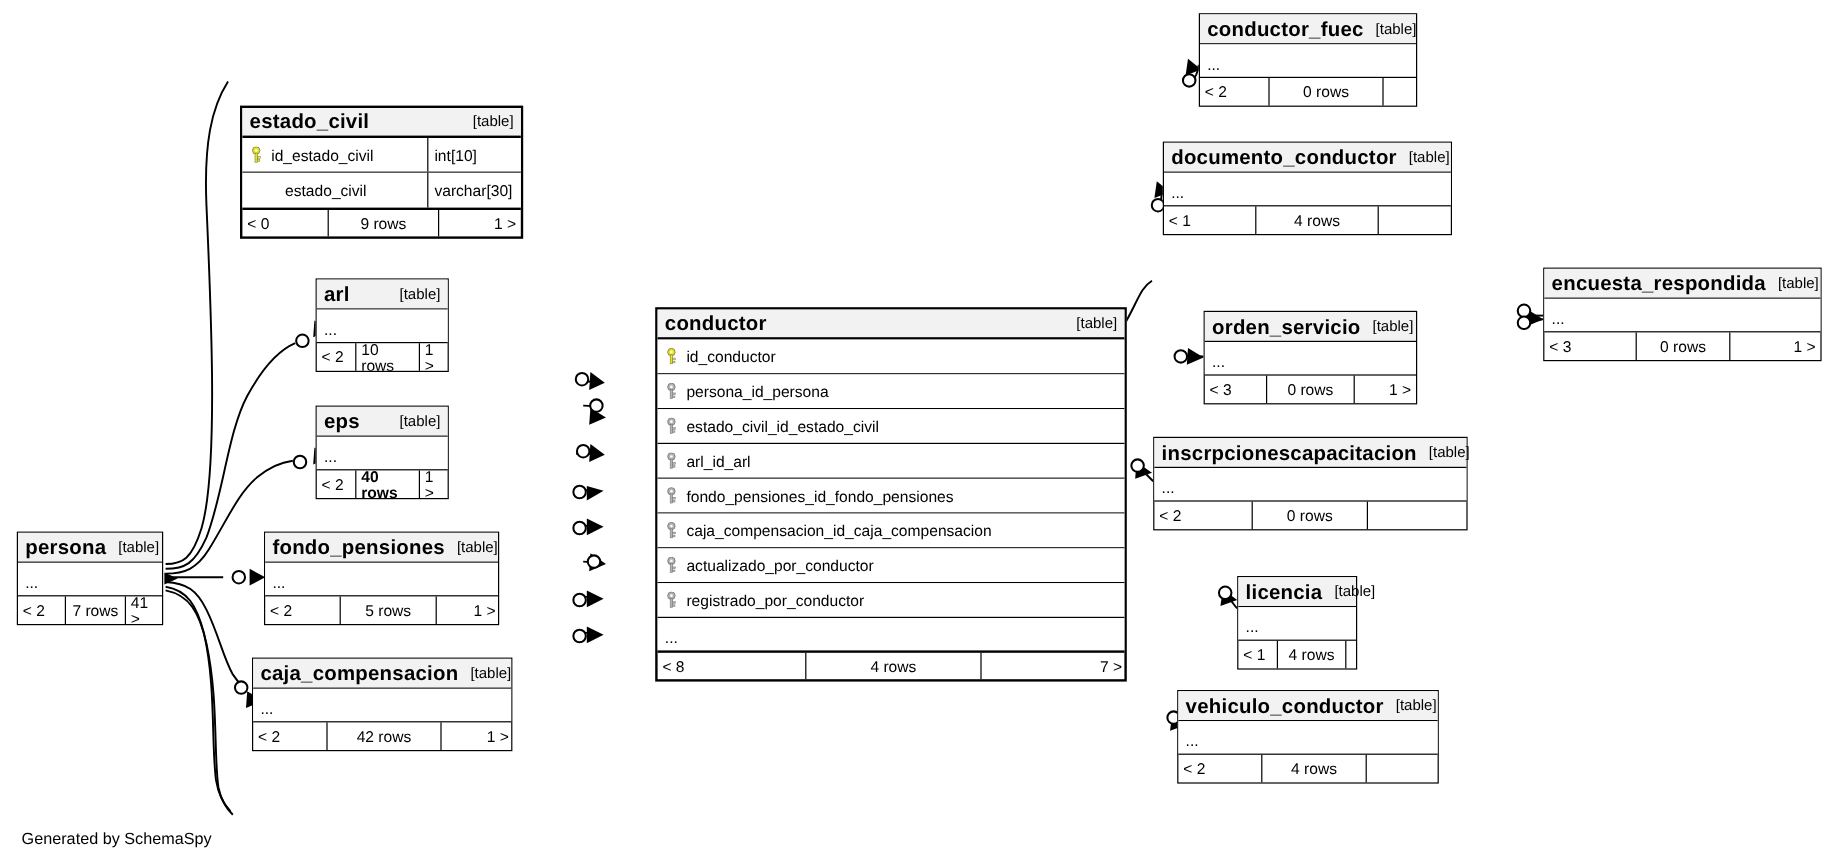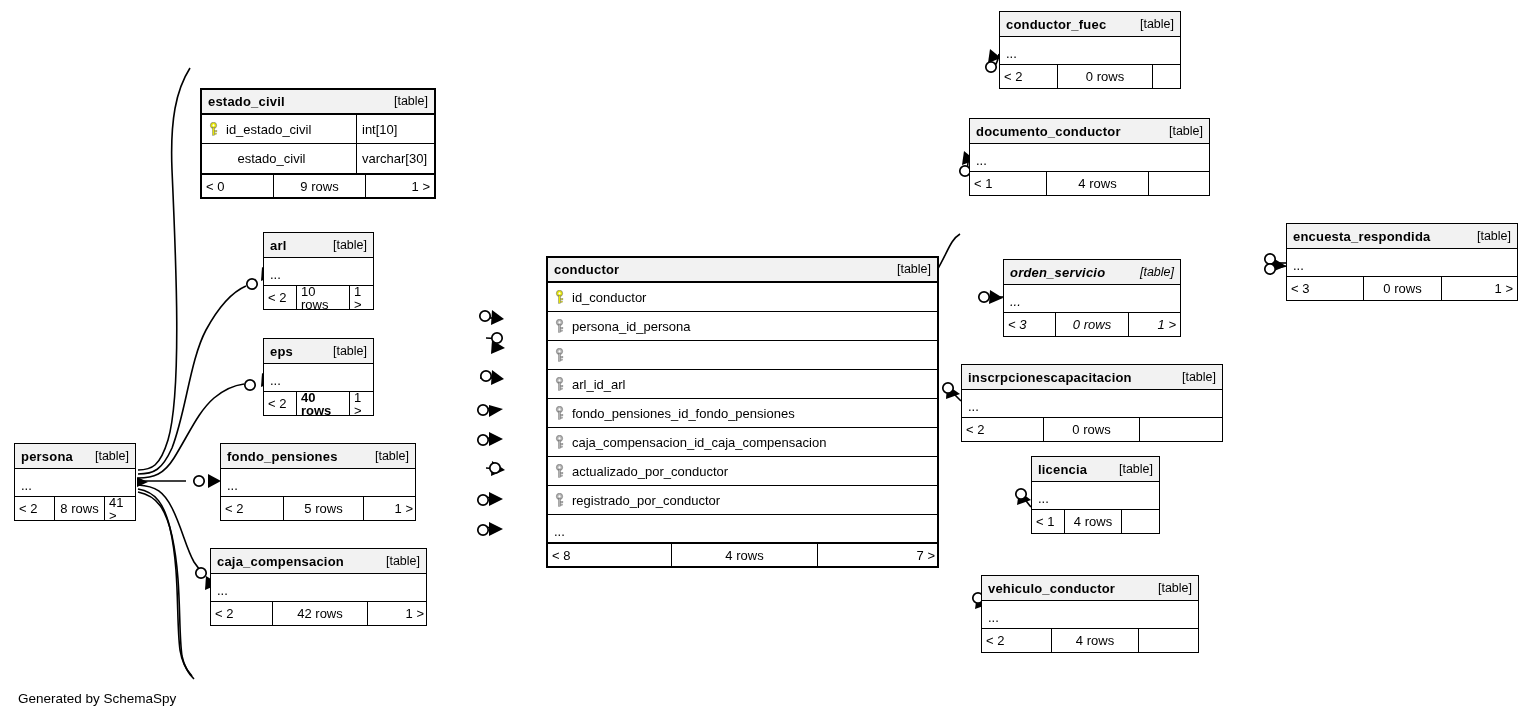--- a/index.html
+++ b/index.html
@@ -46,21 +46,21 @@
     display: flex;
     align-items: center;
     justify-content: space-between;
     padding: 0 6px;
     height: 25px;
     white-space: nowrap;
   }
   .tbl.thick > .tbl-head { border-bottom-width: 2px; }
   .tbl-name {
     font-weight: bold;
-    font-size: 13px;
+    font-size: 17px;
     letter-spacing: 0.2px;
   }
   .tbl-kind {
     font-size: 12.5px;
     font-weight: normal;
     padding-left: 10px;
   }
   .tbl-rows { display: block; }
   .row {
     box-sizing: border-box;
@@ -272,21 +272,21 @@
           <div class="row ellipsis">
             <span class="colname">...</span>
           </div>
         </div>
         <div class="tbl-foot">
           <div class="cell c-left" style="width: 77px; flex: 0 0 77px;">&lt; 3</div>
           <div class="cell c-center" style="width: 78px; flex: 0 0 78px;">0 rows</div>
           <div class="cell c-right" style="width: 75px; flex: 0 0 75px;">1 &gt;</div>
         </div>
       </div>
-      <div class="tbl" style="left: 1003px; top: 259px; width: 178px; font-style: italic;">
+      <div class="tbl" style="left: 1003px; top: 259px; width: 178px;">
         <div class="tbl-head">
           <span class="tbl-name">orden_servicio</span>
           <span class="tbl-kind">[table]</span>
         </div>
         <div class="tbl-rows">
           <div class="row ellipsis">
             <span class="colname">...</span>
           </div>
         </div>
         <div class="tbl-foot">
@@ -304,21 +304,21 @@
           <div class="row ellipsis">
             <span class="colname">...</span>
           </div>
         </div>
         <div class="tbl-foot">
           <div class="cell c-left" style="width: 82px; flex: 0 0 82px;">&lt; 2</div>
           <div class="cell c-center" style="width: 96px; flex: 0 0 96px;">0 rows</div>
           <div class="cell c-right" style="width: 82px; flex: 0 0 82px;"></div>
         </div>
       </div>
-      <div class="tbl" style="left: 1031px; top: 456px; width: 129px;">
+      <div class="tbl" style="left: 1031px; top: 480px; width: 100px;">
         <div class="tbl-head">
           <span class="tbl-name">licencia</span>
           <span class="tbl-kind">[table]</span>
         </div>
         <div class="tbl-rows">
           <div class="row ellipsis">
             <span class="colname">...</span>
           </div>
         </div>
         <div class="tbl-foot">
@@ -442,21 +442,21 @@
           <span class="tbl-name">persona</span>
           <span class="tbl-kind">[table]</span>
         </div>
         <div class="tbl-rows">
           <div class="row ellipsis">
             <span class="colname">...</span>
           </div>
         </div>
         <div class="tbl-foot">
           <div class="cell c-left" style="width: 40px; flex: 0 0 40px;">&lt; 2</div>
-          <div class="cell c-center" style="width: 50px; flex: 0 0 50px;">8 rows</div>
+          <div class="cell c-center" style="width: 50px; flex: 0 0 50px;">7 rows</div>
           <div class="cell c-right" style="width: 32px; flex: 0 0 32px;">41 &gt;</div>
         </div>
       </div>
       <div class="tbl thick" style="left: 502px; top: 256px; width: 393px; margin-left: 44px;">
         <div class="tbl-head">
           <span class="tbl-name">conductor</span>
           <span class="tbl-kind">[table]</span>
         </div>
         <div class="tbl-rows">
           <div class="row">
@@ -486,20 +486,21 @@
           <div class="row">
             <span class="key">
               <svg width="11" height="14" viewBox="0 0 11 14">
                 <circle cx="5.5" cy="3.4" r="3.1" fill="#b3b3b3" stroke="#777" stroke-width="0.7"></circle>
                 <circle cx="5.5" cy="3.4" r="1.1" fill="#ffffff"></circle>
                 <rect x="4.5" y="5.6" width="2" height="7.6" fill="#b3b3b3" stroke="#777" stroke-width="0.5"></rect>
                 <rect x="6.5" y="8.4" width="2.4" height="1.5" fill="#b3b3b3" stroke="#777" stroke-width="0.4"></rect>
                 <rect x="6.5" y="11.0" width="2.0" height="1.4" fill="#b3b3b3" stroke="#777" stroke-width="0.4"></rect>
               </svg>
             </span>
+            <span class="colname">estado_civil_id_estado_civil</span>
           </div>
           <div class="row">
             <span class="key">
               <svg width="11" height="14" viewBox="0 0 11 14">
                 <circle cx="5.5" cy="3.4" r="3.1" fill="#b3b3b3" stroke="#777" stroke-width="0.7"></circle>
                 <circle cx="5.5" cy="3.4" r="1.1" fill="#ffffff"></circle>
                 <rect x="4.5" y="5.6" width="2" height="7.6" fill="#b3b3b3" stroke="#777" stroke-width="0.5"></rect>
                 <rect x="6.5" y="8.4" width="2.4" height="1.5" fill="#b3b3b3" stroke="#777" stroke-width="0.4"></rect>
                 <rect x="6.5" y="11.0" width="2.0" height="1.4" fill="#b3b3b3" stroke="#777" stroke-width="0.4"></rect>
               </svg>

